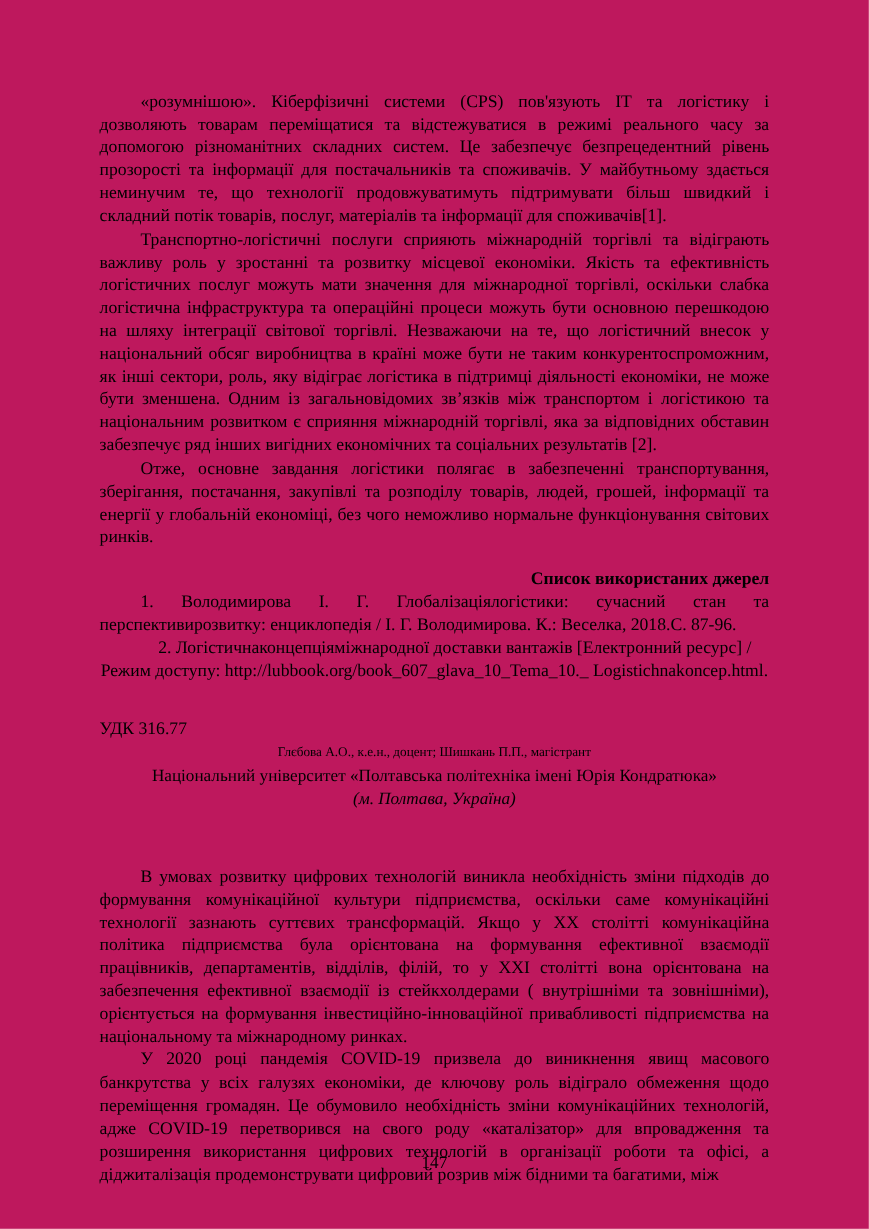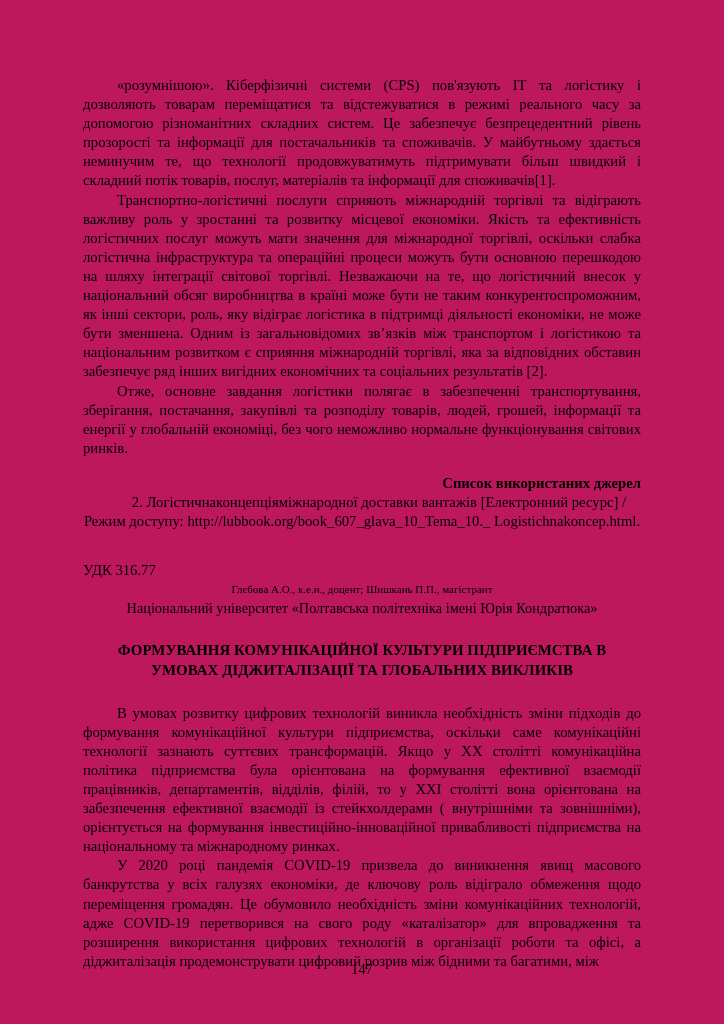--- a/index.html
+++ b/index.html
@@ -129,35 +129,36 @@
     <p class="para">«розумнішою». Кіберфізичні системи (CPS) пов'язують ІТ та логістику і дозволяють товарам переміщатися та відстежуватися в режимі реального часу за допомогою різноманітних складних систем. Це забезпечує безпрецедентний рівень прозорості та інформації для постачальників та споживачів. У майбутньому здається неминучим те, що технології продовжуватимуть підтримувати більш швидкий і складний потік товарів, послуг, матеріалів та інформації для споживачів[1].</p>
 
     <p class="para">Транспортно-логістичні послуги сприяють міжнародній торгівлі та відіграють важливу роль у зростанні та розвитку місцевої економіки. Якість та ефективність логістичних послуг можуть мати значення для міжнародної торгівлі, оскільки слабка логістична інфраструктура та операційні процеси можуть бути основною перешкодою на шляху інтеграції світової торгівлі. Незважаючи на те, що логістичний внесок у національний обсяг виробництва в країні може бути не таким конкурентоспроможним, як інші сектори, роль, яку відіграє логістика в підтримці діяльності економіки, не може бути зменшена. Одним із загальновідомих зв’язків між транспортом і логістикою та національним розвитком є сприяння міжнародній торгівлі, яка за відповідних обставин забезпечує ряд інших вигідних економічних та соціальних результатів [2].</p>
 
     <p class="para">Отже, основне завдання логістики полягає в забезпеченні транспортування, зберігання, постачання, закупівлі та розподілу товарів, людей, грошей, інформації та енергії у глобальній економіці, без чого неможливо нормальне функціонування світових ринків.</p>
 
     <div class="gap-md"></div>
 
     <p class="refs-heading">Список використаних джерел</p>
 
+    <p class="ref-item">1. Володимирова І. Г. Глобалізаціялогістики: сучасний стан та перспективирозвитку: енциклопедія / І. Г. Володимирова. К.: Веселка, 2018.С. 87-96.</p>
 
     <p class="ref-item last-loose">2. Логістичнаконцепціяміжнародної доставки вантажів [Електронний ресурс] / Режим доступу: http://lubbook.org/book_607_glava_10_Tema_10._ Logistichnakoncep.html.</p>
 
     <div class="gap-xl"></div>
 
     <p class="udk">УДК 316.77</p>
 
     <p class="authors">Глєбова А.О., к.е.н., доцент; Шишкань П.П., магістрант</p>
 
     <p class="affiliation">Національний університет «Полтавська політехніка імені Юрія Кондратюка»</p>
 
+    <p class="city">(м. Полтава, Україна)</p>
 
     <div class="gap-lg"></div>
 
-    <p class="article-title">ФОРМУВАННЯ КОМУНІКАЦІЙНОЇ КУЛЬТУРИ ПІДПРИЄМСТВА В УМОВАХ ДІДЖИТАЛІЗАЦІЇ ТА ГЛОБАЛЬНИХ ВИКЛИКІВ</p>
 
     <div class="gap-lg"></div>
 
     <p class="para">В умовах розвитку цифрових технологій виникла необхідність зміни підходів до формування комунікаційної культури підприємства, оскільки саме комунікаційні технології зазнають суттєвих трансформацій. Якщо у ХХ столітті комунікаційна політика підприємства була орієнтована на формування ефективної взаємодії працівників, департаментів, відділів, філій, то у ХХІ столітті вона орієнтована на забезпечення ефективної взаємодії із стейкхолдерами ( внутрішніми та зовнішніми), орієнтується на формування інвестиційно-інноваційної привабливості підприємства на національному та міжнародному ринках.</p>
 
     <p class="para">У 2020 році пандемія COVID-19 призвела до виникнення явищ масового банкрутства у всіх галузях економіки, де ключову роль відіграло обмеження щодо переміщення громадян. Це обумовило необхідність зміни  комунікаційних технологій, адже COVID-19 перетворився на свого роду «каталізатор» для впровадження та розширення використання цифрових технологій в організації роботи та офісі, а діджиталізація продемонструвати цифровий розрив між бідними та багатими, між</p>
 
   </div>
 
   <div class="page-number">147</div>

